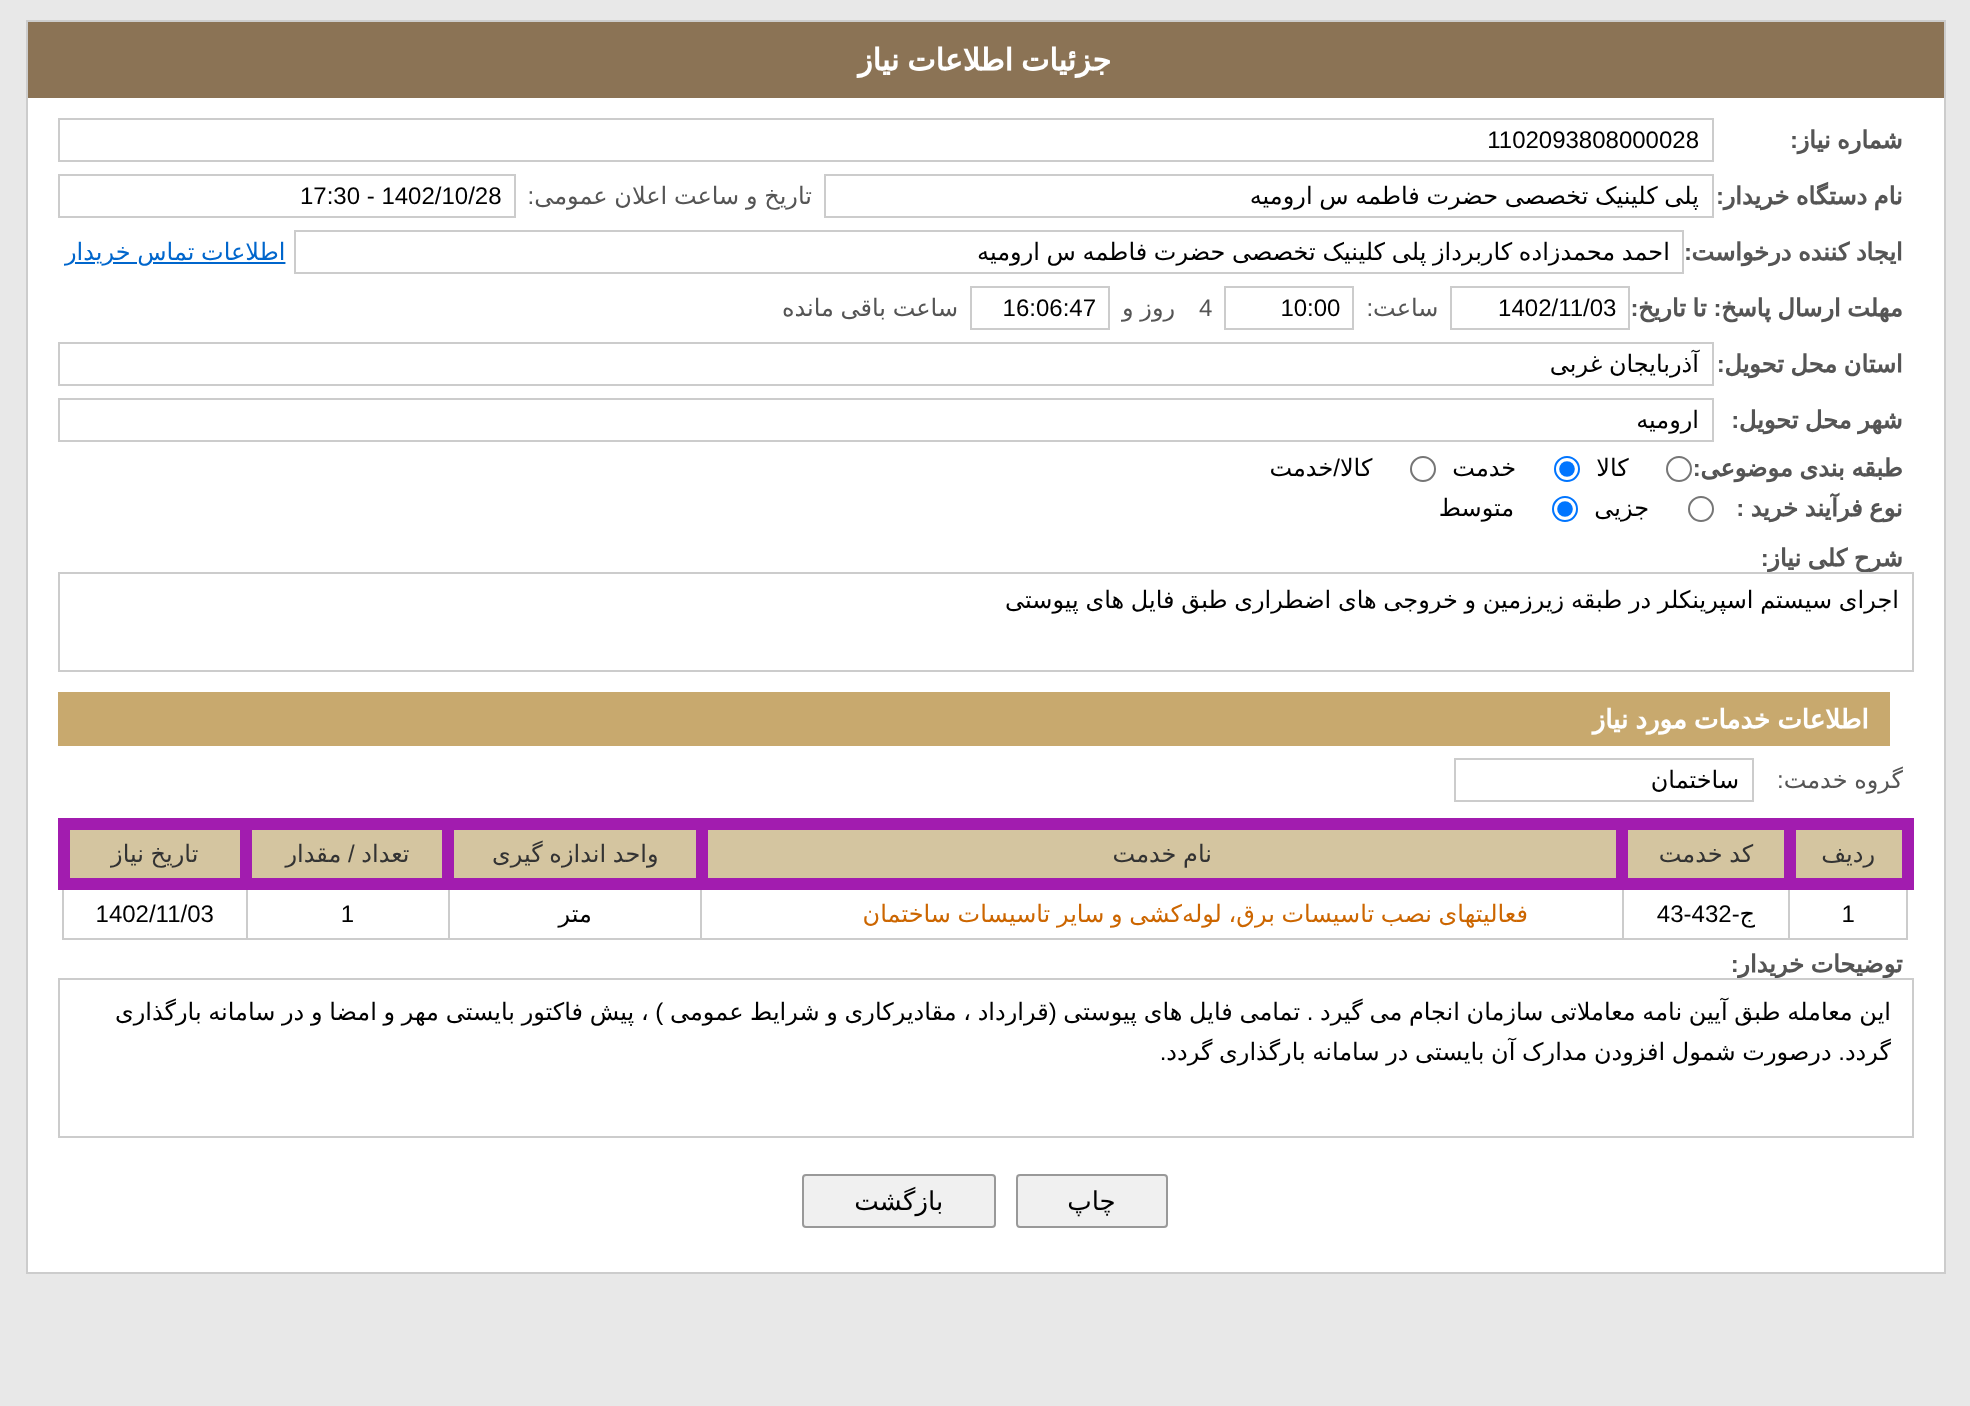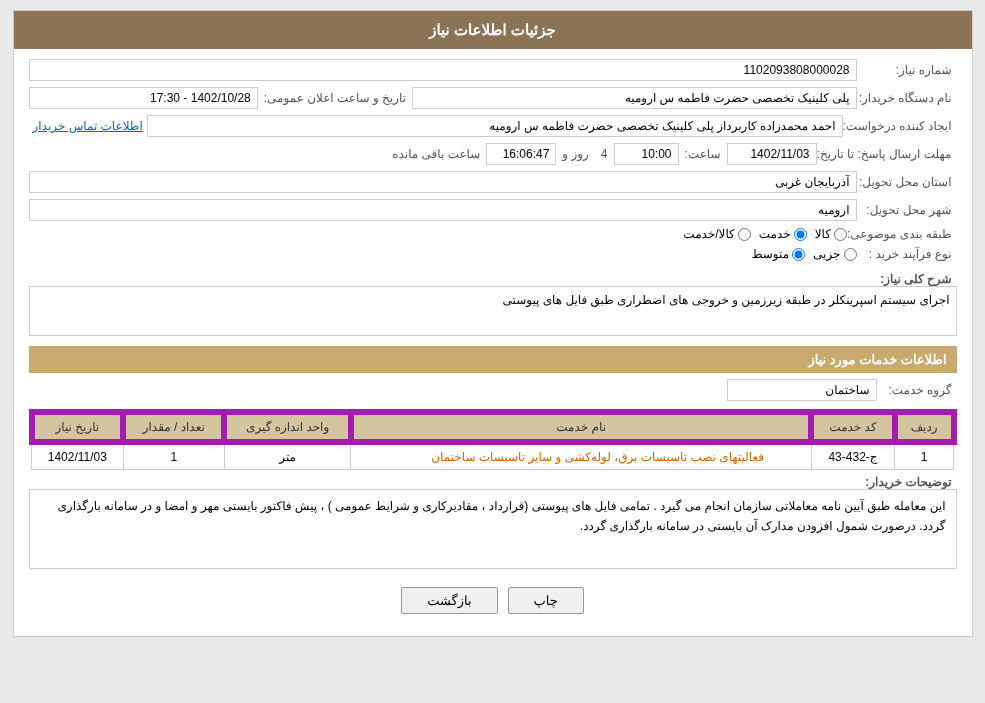--- a/index.html
+++ b/index.html
@@ -33,20 +33,21 @@
       margin-bottom: 6px;
       flex-wrap: wrap;
     }
     .label {
       color: #555;
       font-size: 12px;
       white-space: nowrap;
       min-width: 100px;
       text-align: right;
       padding-right: 5px;
+      font-weight: bold;
     }
     .value-box {
       border: 1px solid #ccc;
       background: #fff;
       padding: 3px 6px;
       min-height: 22px;
       font-size: 12px;
       flex: 1;
     }
     .value-box.medium {
@@ -67,32 +68,32 @@
       cursor: pointer;
       font-size: 12px;
       padding: 0 4px;
     }
     .section-title {
       background: #c8a96e;
       color: #fff;
       padding: 6px 10px;
       font-weight: bold;
       font-size: 13px;
-      margin: 10px 0 6px 0;
+      margin: 10px 12px 6px 0;
     }
     .radio-group {
       display: flex;
       align-items: center;
       gap: 8px;
       flex: 1;
     }
     .radio-item {
       display: flex;
       align-items: center;
-      gap: 3px;
+      gap: 19px;
       font-size: 12px;
     }
     .note-text {
       font-size: 11px;
       color: #333;
       padding: 3px 6px;
       flex: 1;
     }
     .desc-box {
       border: 1px solid #ccc;

